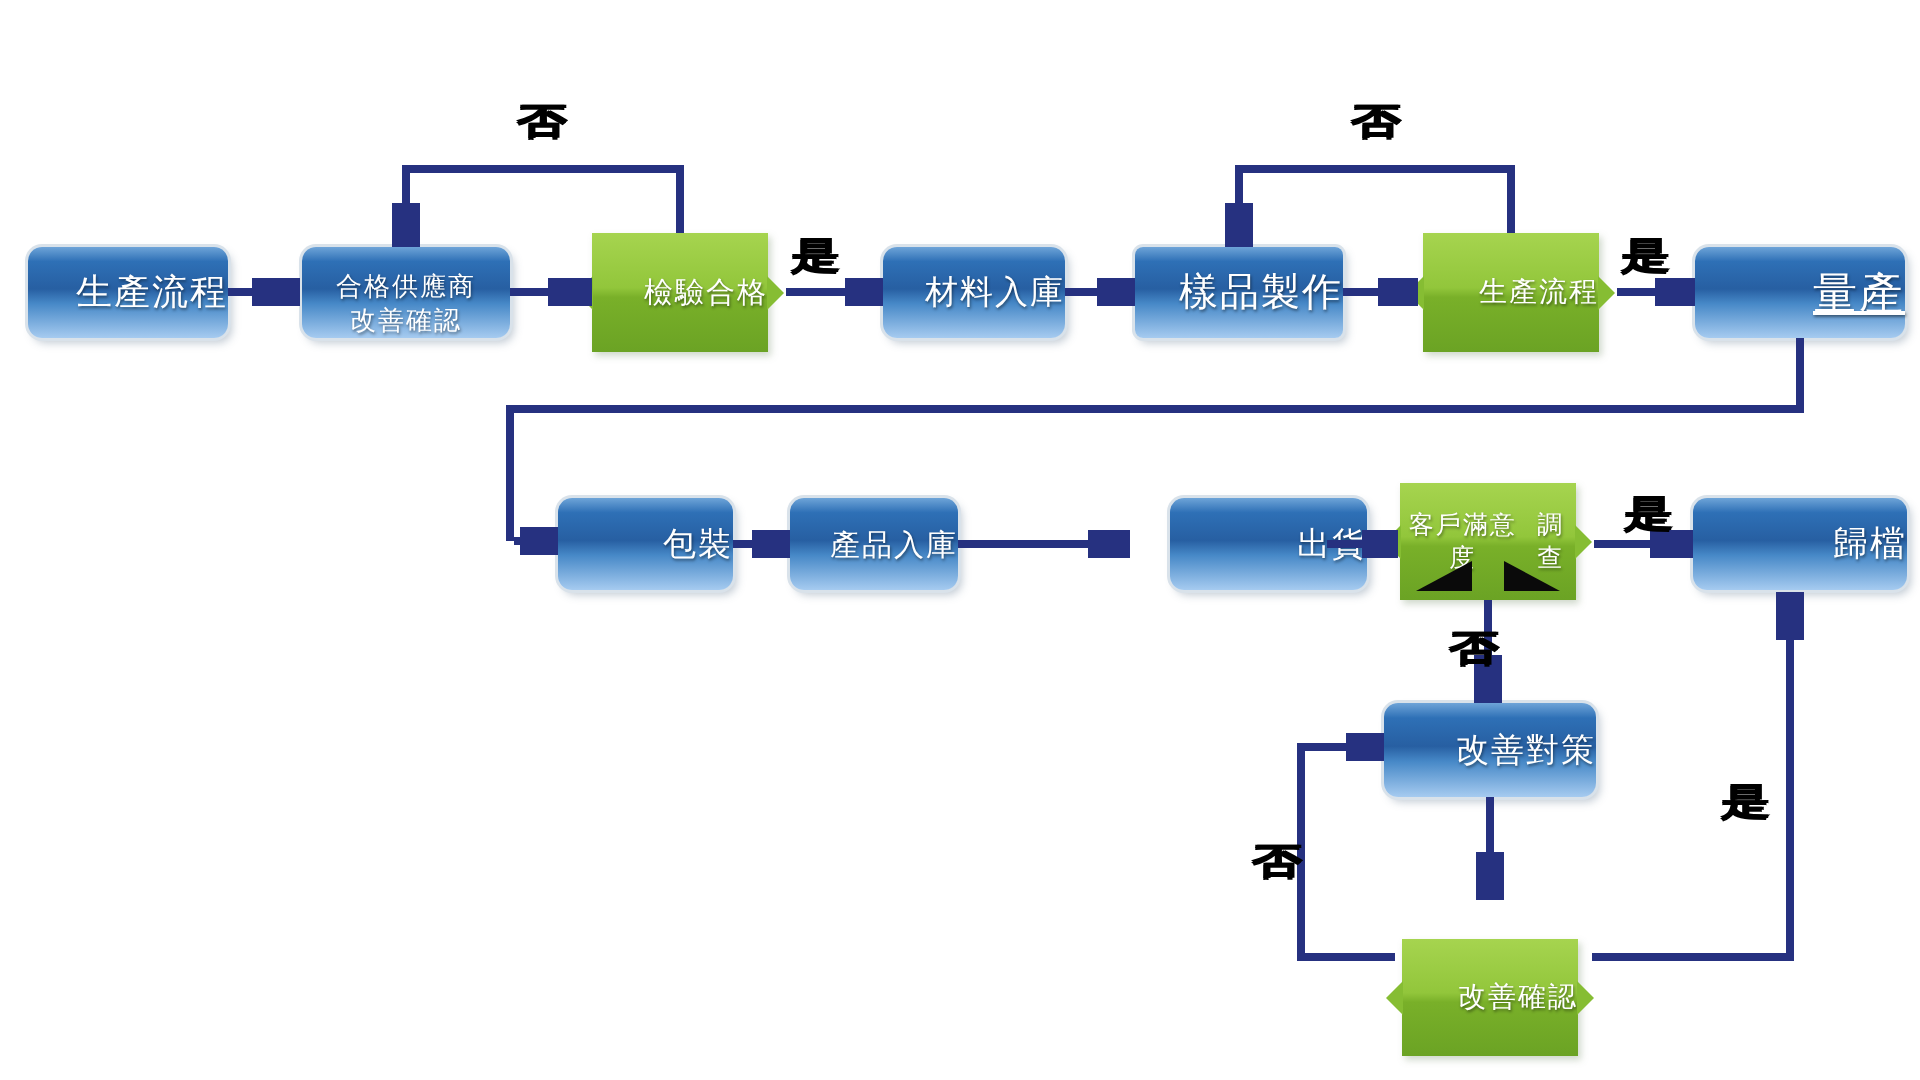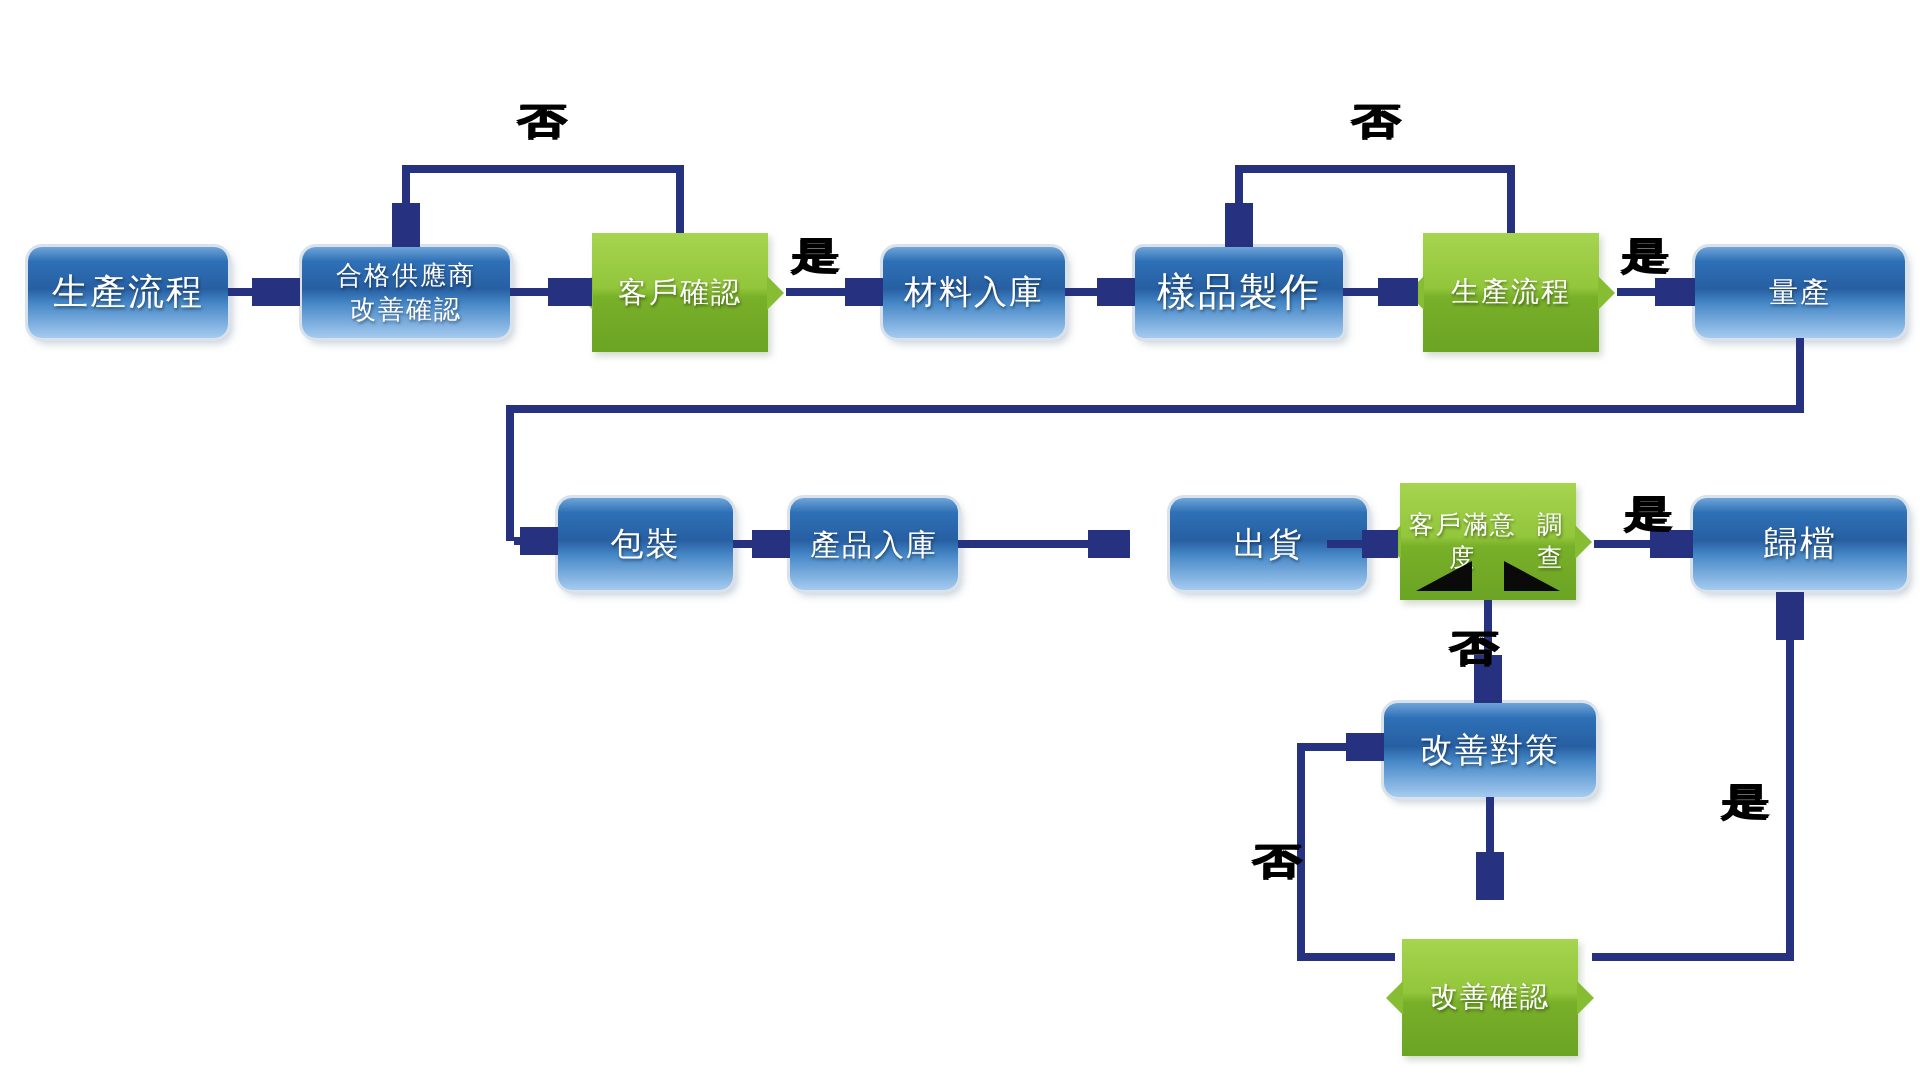--- a/index.html
+++ b/index.html
@@ -1,20 +1,20 @@
 <!DOCTYPE html>
 <html><head>
 <meta charset="utf-8">
 <style>
   html,body{margin:0;padding:0;background:#fff;}
   body{font-family:"DejaVu Sans","Liberation Sans",sans-serif;}
   #stage{position:relative;width:1920px;height:1080px;background:#ffffff;overflow:hidden;}
 
   
-  .node{position:absolute;display:flex;align-items:center;justify-content:center;
+  .node{position:absolute;display:flex;align-items:center;justify-content:flex-end;
         text-align:center;color:#fff;}
   .blue{
     background:linear-gradient(180deg,#6EA4D8 0%,#2E70B6 16%,#275FA2 46%,#4688C7 62%,#A6CBF0 100%);
     border-radius:14px;
     box-shadow:0 0 0 3px #D9E2EA, 4px 5px 8px rgba(120,140,160,.45);
   }
   .green{
     background:linear-gradient(180deg,#A6D44F 0%,#92C63B 46%,#79B029 54%,#6BA324 100%);
     box-shadow:3px 4px 7px rgba(120,145,110,.35);
   }
@@ -48,38 +48,38 @@
   </div>
 
   <div class="node blue" style="left:302px;top:247px;width:208px;height:91px;font-size:26px;flex-direction:column;">
     <span class="txt">合格供應商</span>
     <span class="txt">改善確認</span>
   </div>
 
   <div class="node green" style="left:592px;top:233px;width:176px;height:119px;font-size:29px;">
     <i class="tip tip-left"></i>
     <i class="tip tip-right"></i>
-    <span class="txt">客戶確認</span>
+    <span class="txt">檢驗合格</span>
   </div>
 
   <div class="node blue" style="left:883px;top:247px;width:182px;height:91px;font-size:33px;">
     <span class="txt">材料入庫</span>
   </div>
 
   <div class="node blue" style="left:1135px;top:247px;width:208px;height:91px;font-size:39px;border-radius:8px;">
     <span class="txt">樣品製作</span>
   </div>
 
   <div class="node green" style="left:1423px;top:233px;width:176px;height:119px;font-size:28px;">
     <i class="tip tip-left"></i>
     <i class="tip tip-right"></i>
     <span class="txt">生產流程</span>
   </div>
 
-  <div class="node blue" style="left:1695px;top:247px;width:210px;height:91px;font-size:29px;">
+  <div class="node blue" style="left:1695px;top:247px;width:210px;height:91px;font-size:44px;text-decoration:underline;">
     <span class="txt">量產</span>
   </div>
 
   <div class="node blue" style="left:558px;top:498px;width:175px;height:92px;font-size:33px;">
     <span class="txt">包裝</span>
   </div>
 
   <div class="node blue" style="left:790px;top:498px;width:168px;height:92px;font-size:30px;">
     <span class="txt">產品入庫</span>
   </div>

